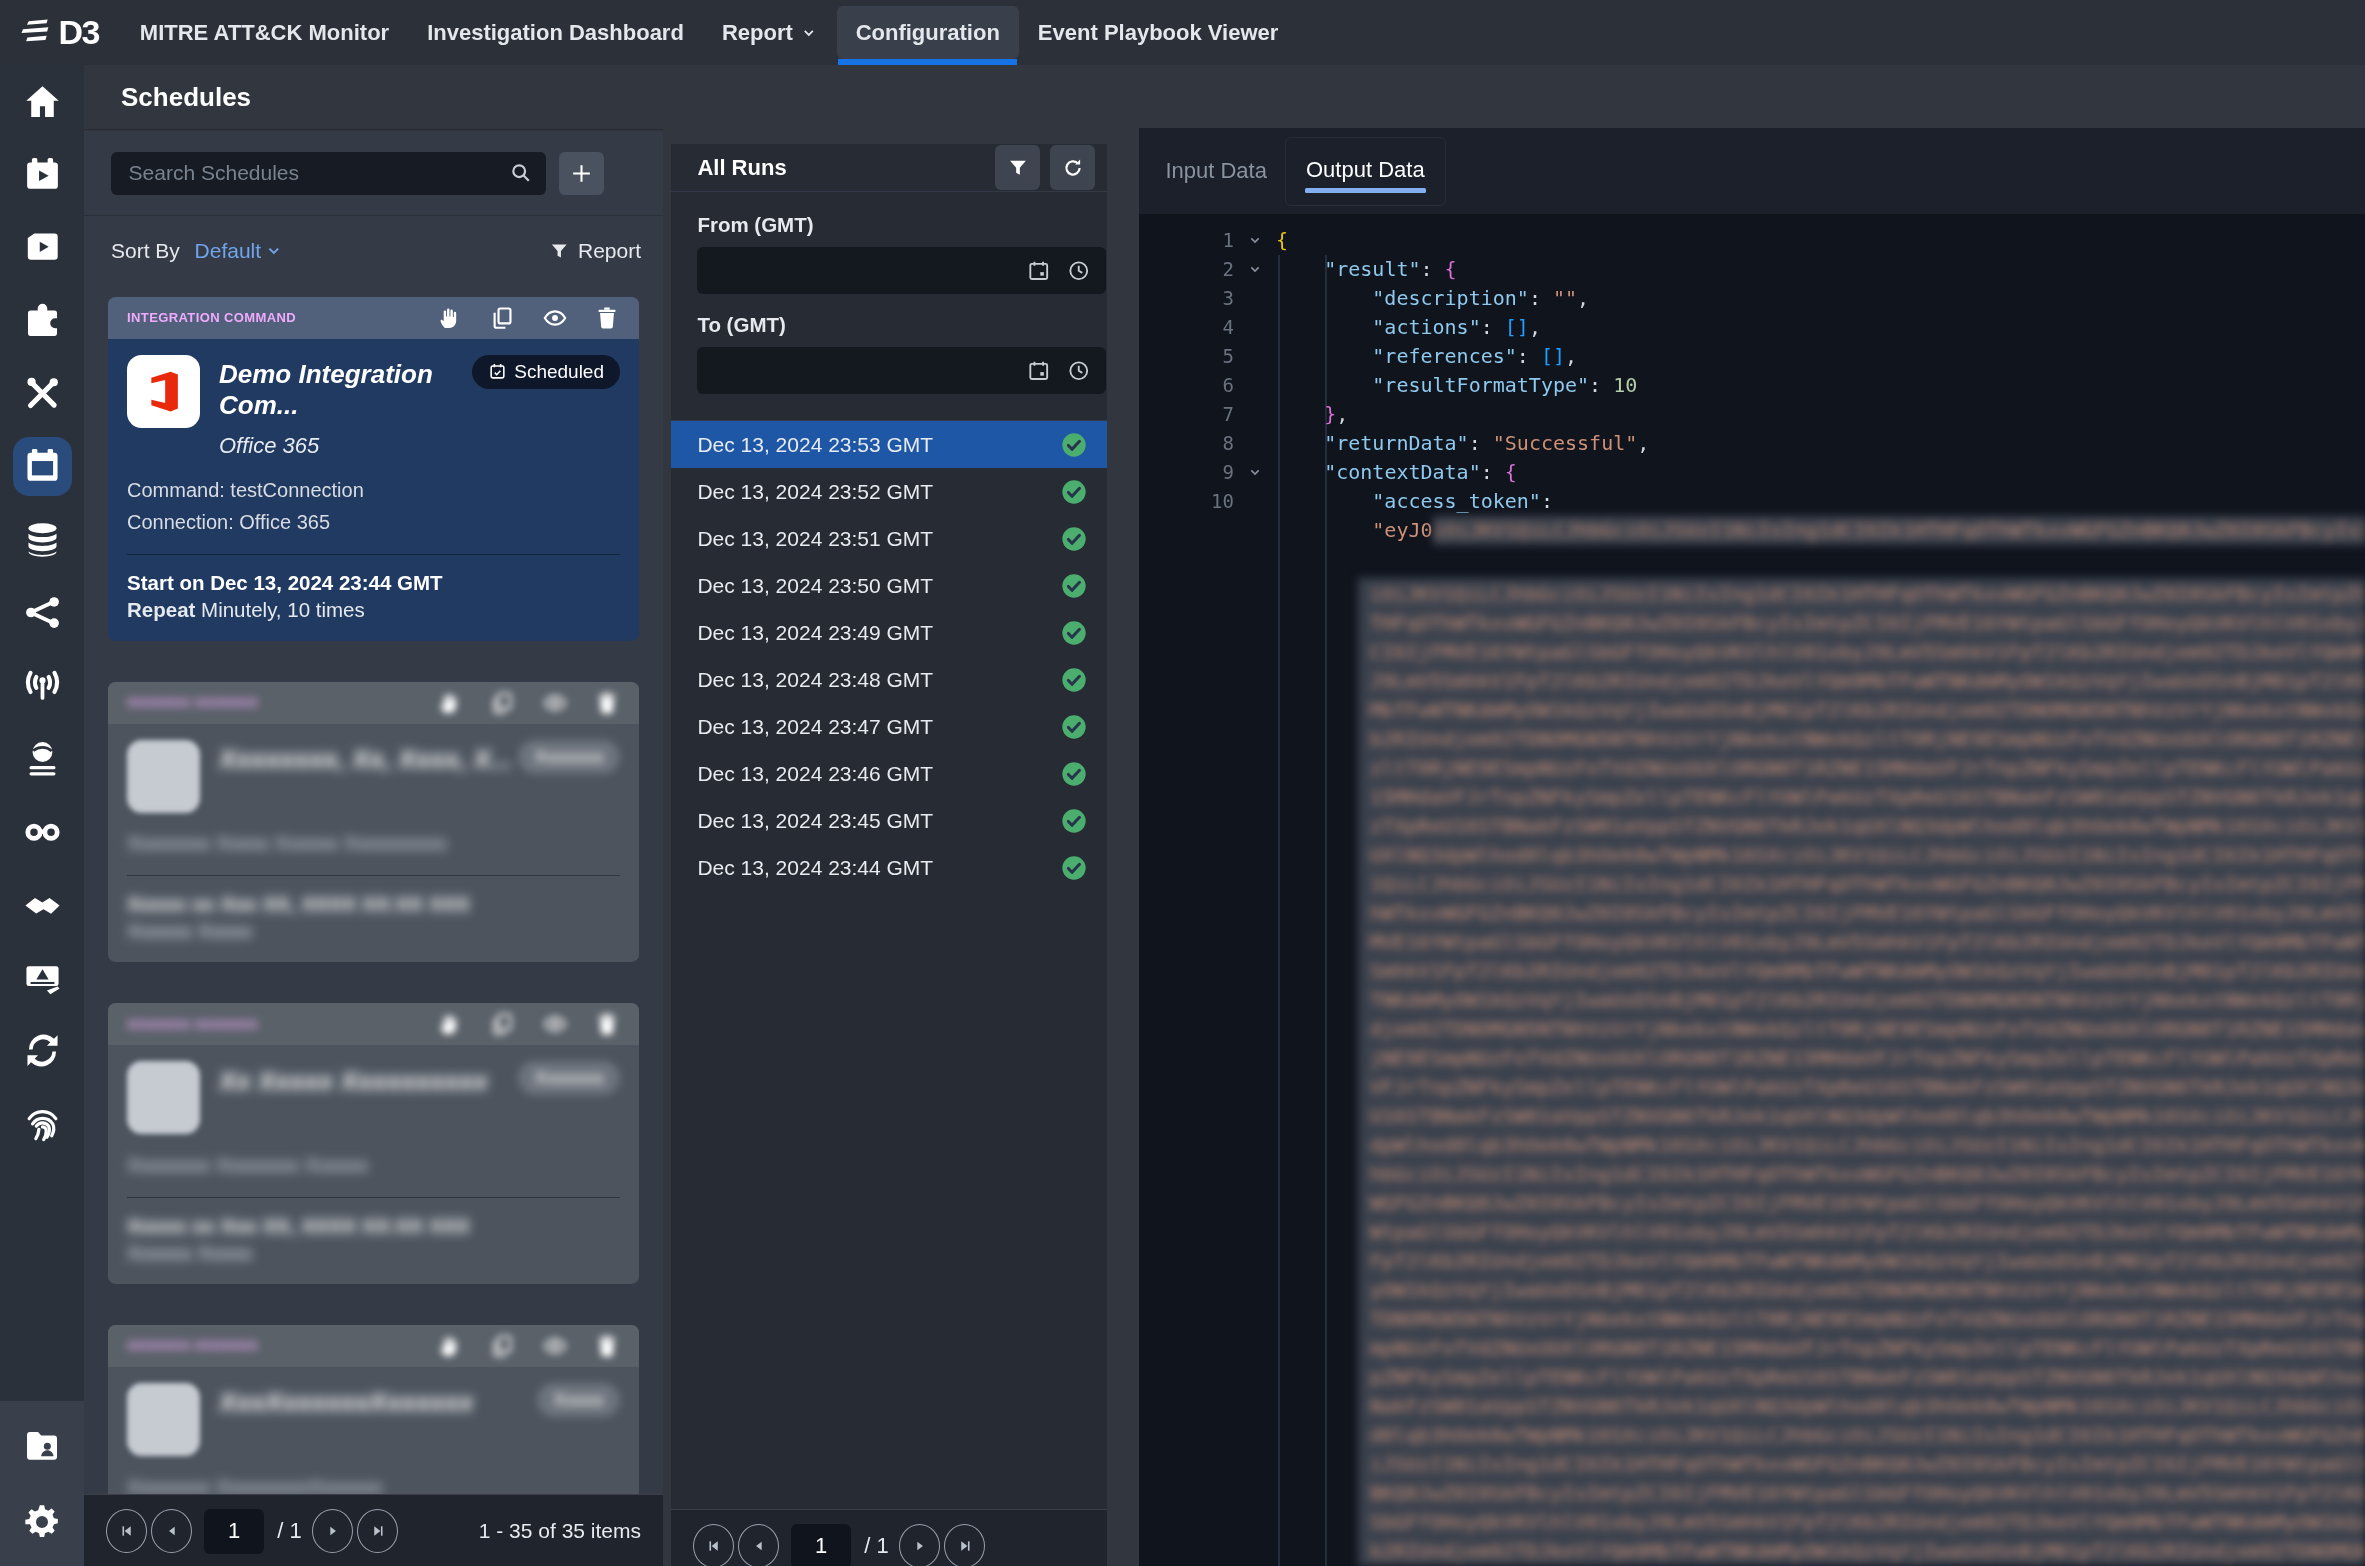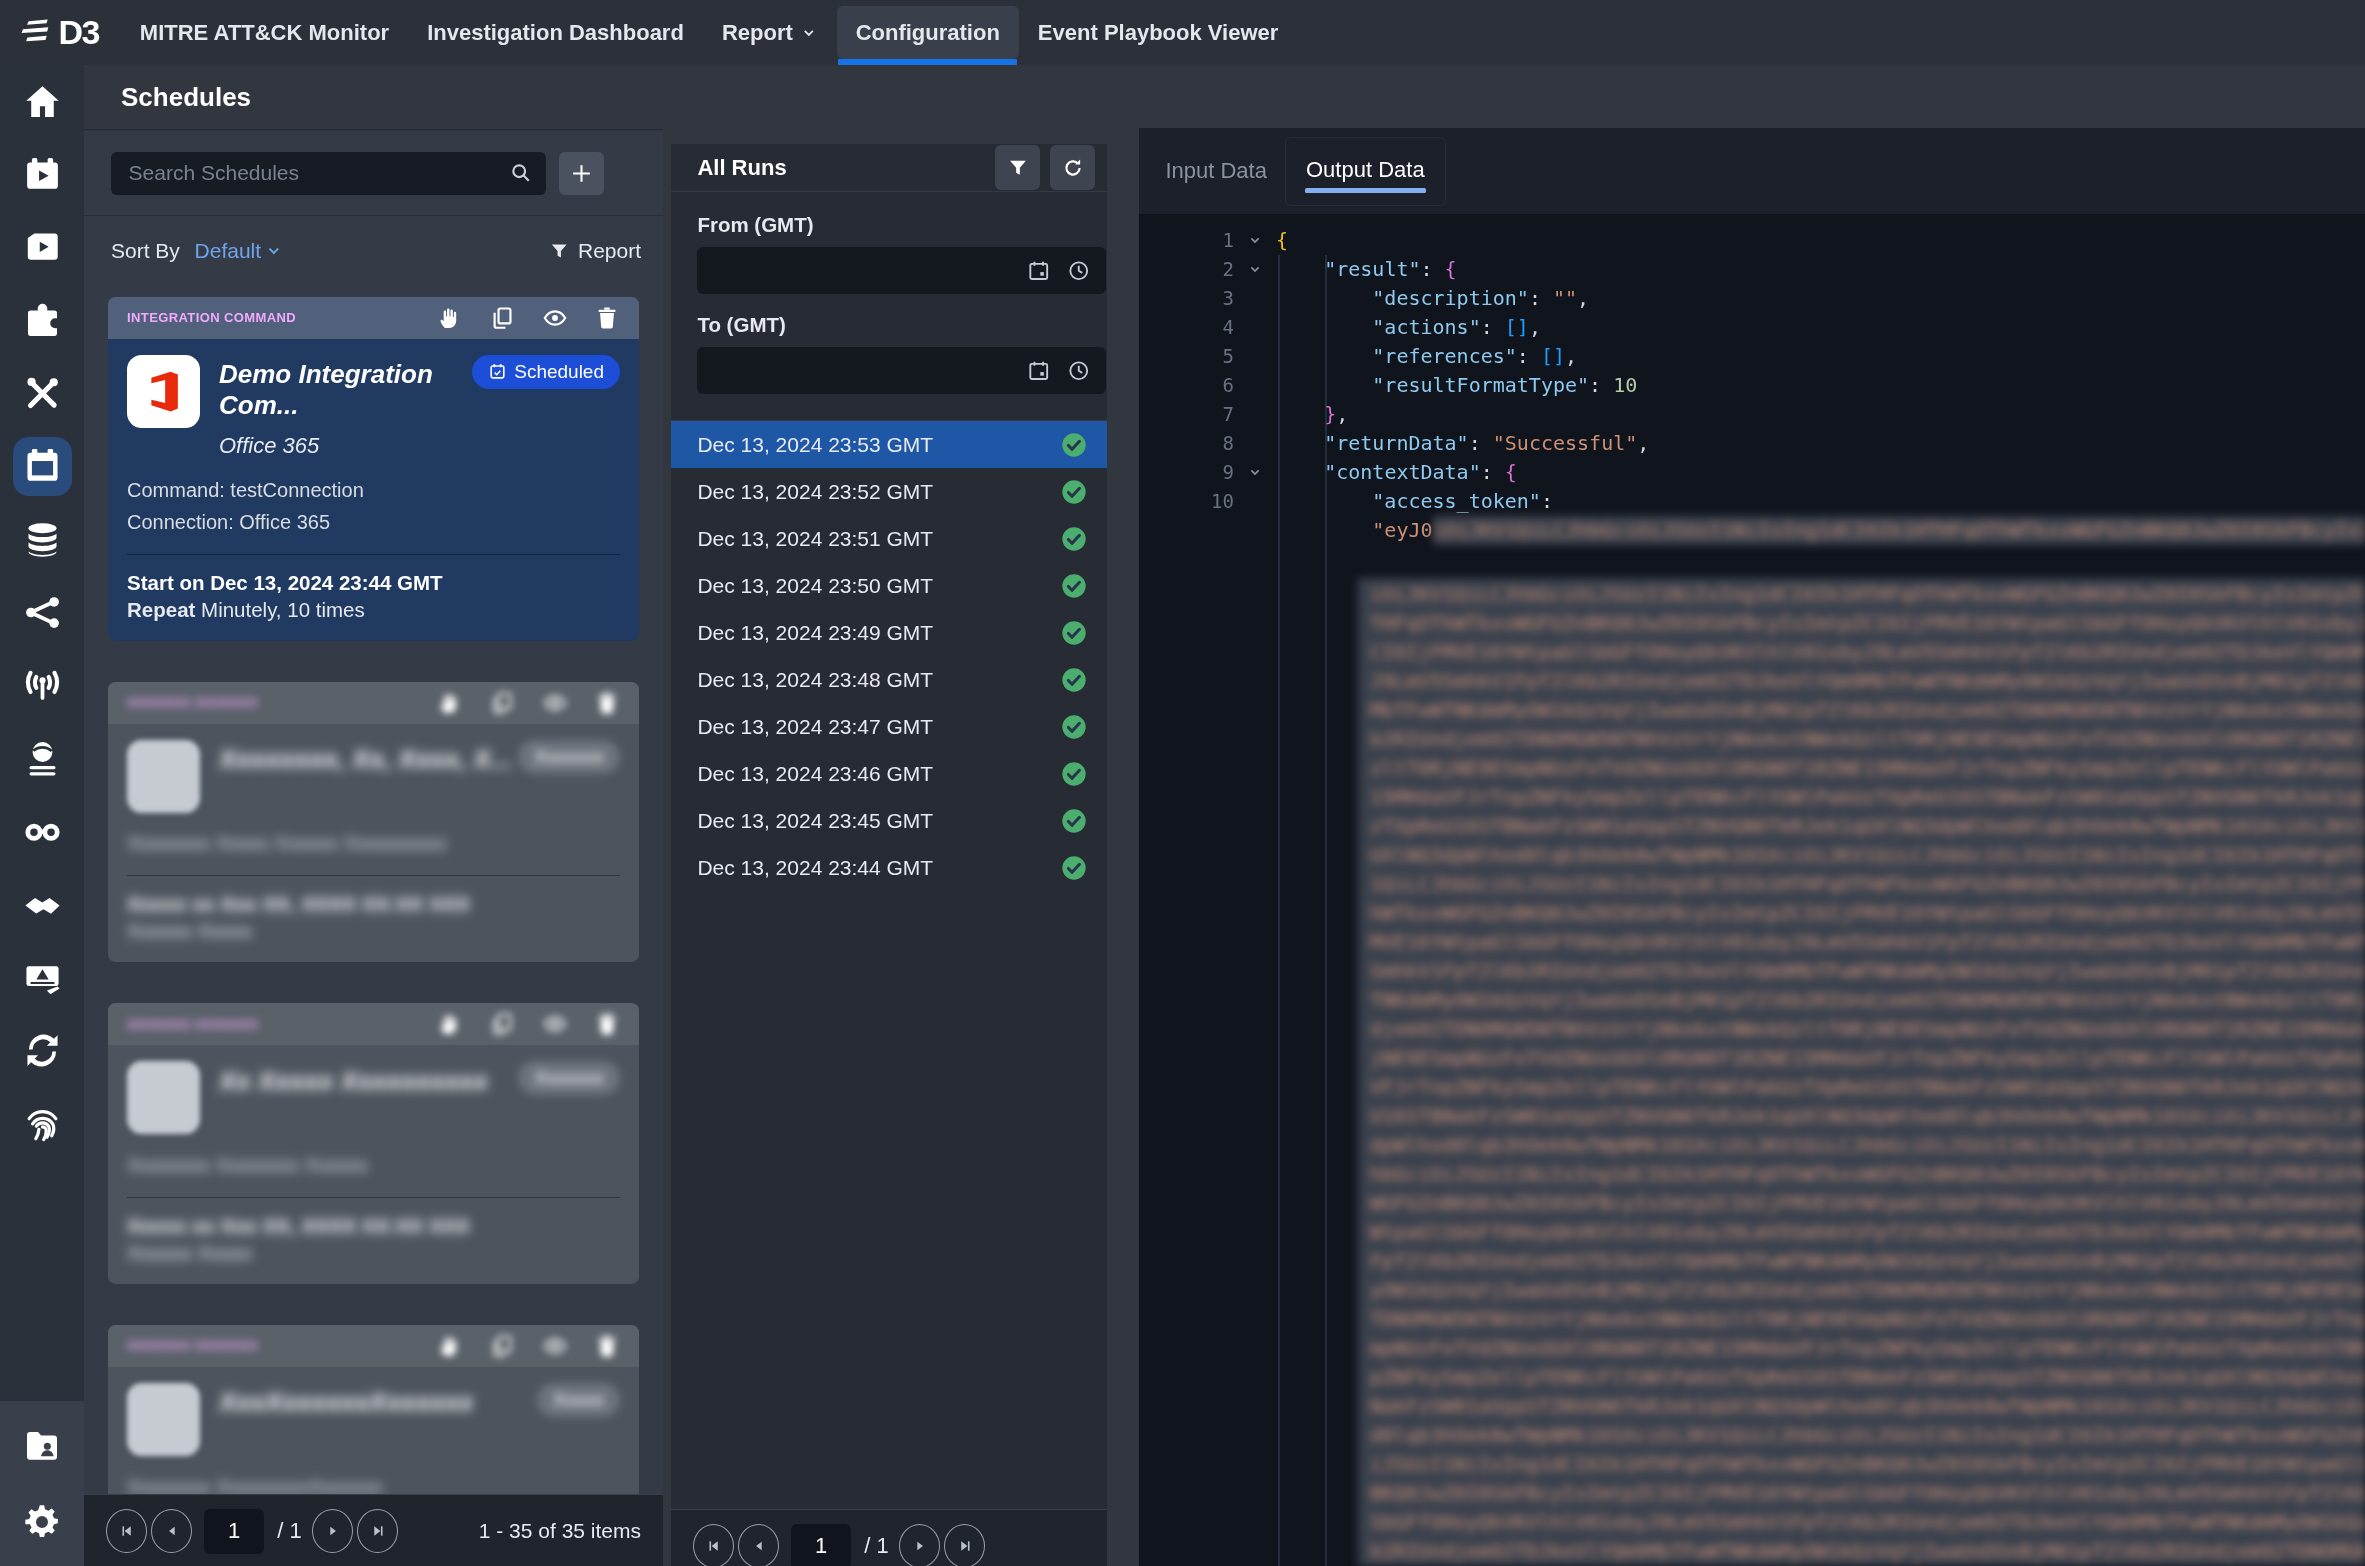--- a/index.html
+++ b/index.html
@@ -65,21 +65,21 @@
   .card.active-card .card-head { background:#51617C; }
   .card.active-card .card-body { background:#203A61; }
   .card-body { padding:16px 19px 19px 19px; }
   .card-top { display:flex; align-items:flex-start; }
   .appicon { width:73px; height:73px; background:#FFF; border-radius:14.7px; display:flex;
     align-items:center; justify-content:center; flex-shrink:0; }
   .appicon svg { width:53px; height:53px; }
   .titles { margin-left:19px; padding-top:4.4px;font-style:italic; }
   .card-title { font-size:26px; font-weight:bold; color:#FFF; }
   .card-sub { font-size:22px; color:#E8ECF1; margin-top:11.7px; }
-  .badge { margin-left:auto; height:34px; background:#1d4ed8; border-radius:17.6px; padding:0 16px;
+  .badge { margin-left:auto; height:34px; background:#0f172a; border-radius:17.6px; padding:0 16px;
     display:flex; align-items:center; gap:7.3px; font-size:19px; color:#FFF; flex-shrink:0; }
   .badge svg { width:19px; height:19px; }
   .card-lines { margin-top:14.7px; font-size:20px; color:#D9DDE3; line-height:32px; }
   .card-div { border:none; border-top:1.5px solid rgba(0,0,0,.35); margin:16px 0; }
   .card-start { font-size:20.5px; font-weight:bold; color:#FFF; }
   .card-repeat { font-size:20.5px; margin-top:3px; color:#E6E9ED; }
   .card-repeat b { font-weight:bold; }
   
   .card.blurred .card-head { background:#5A6169; }
   .card.blurred .card-body { background:#4D545E; }

